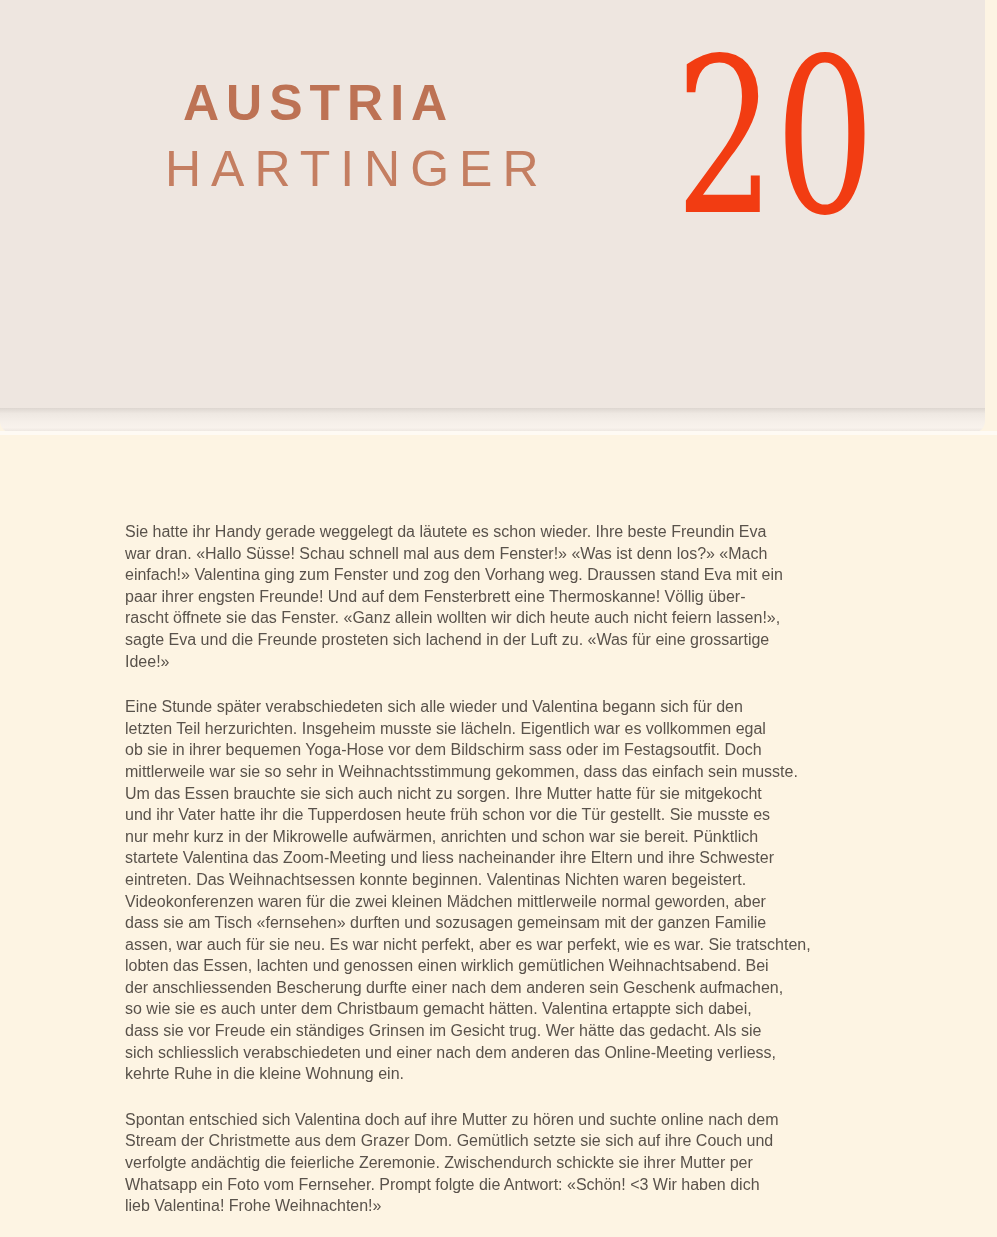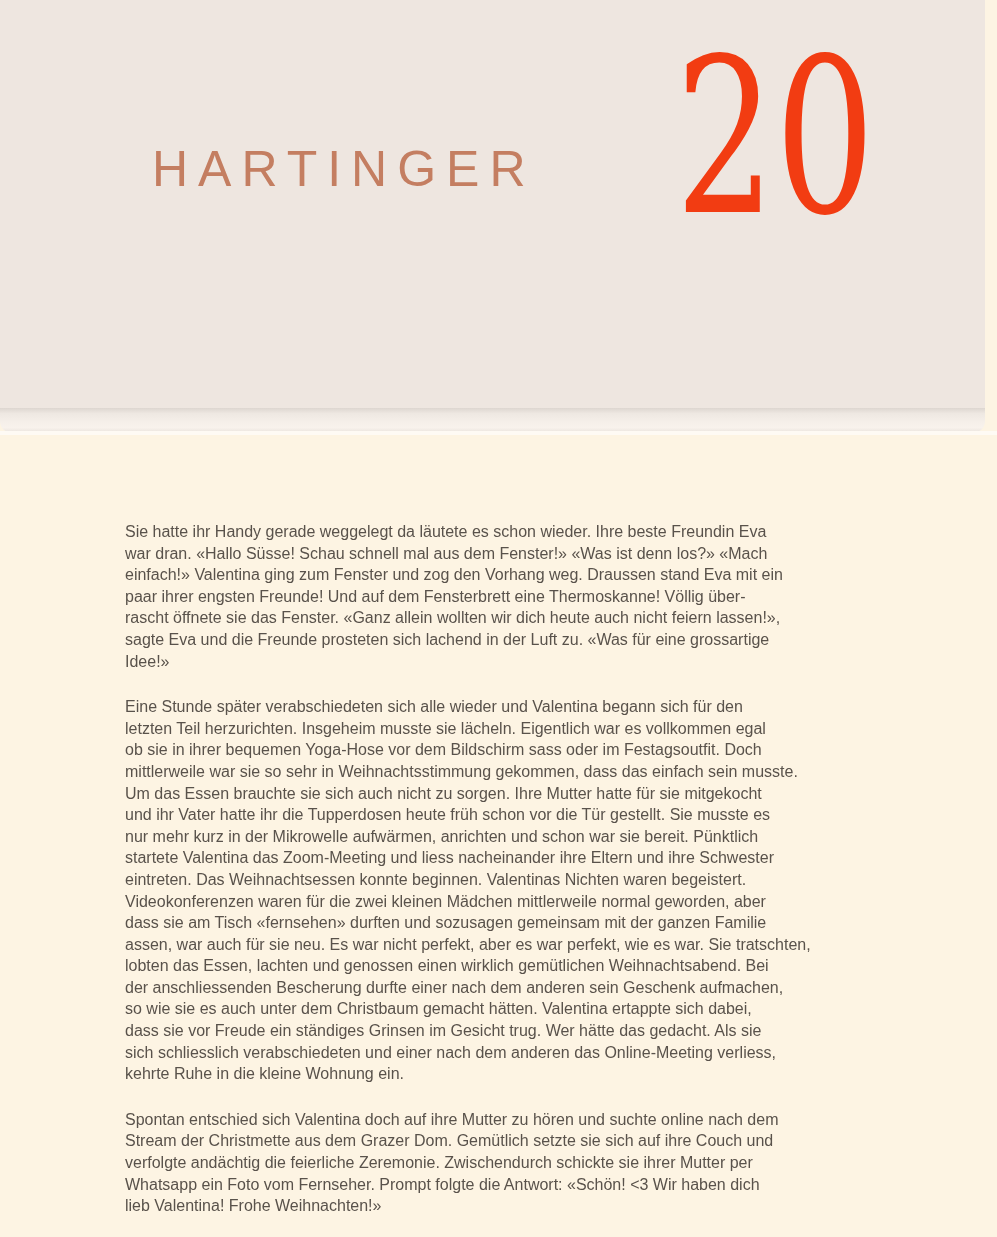--- a/index.html
+++ b/index.html
@@ -30,21 +30,21 @@
     left: 183px;
     font-size: 50px;
     font-weight: bold;
     letter-spacing: 7px;
     color: #bd7254;
     white-space: nowrap;
   }
   .surname-title {
     position: absolute;
     top: 140px;
-    left: 152px;
+    left: 165px;
     font-size: 50px;
     font-weight: normal;
     letter-spacing: 10px;
     color: #c47e61;
     white-space: nowrap;
   }
   .day-number {
     position: absolute;
     top: 30px;
     left: 555px;
@@ -95,20 +95,21 @@
     font-size: 16px;
     line-height: 21.6px;
     color: #59524b;
     white-space: pre-line;
   }
 </style>
 </head>
 <body>
 
 <div class="header-card">
+  <div class="country-title">AUSTRIA</div>
   <div class="surname-title">HARTINGER</div>
   <div class="day-number">20</div>
 </div>
 
 <div class="page-curl-edge"></div>
 <div class="body-top-highlight"></div>
 
 <div class="story-section">
   <p>Sie hatte ihr Handy gerade weggelegt da läutete es schon wieder. Ihre beste Freundin Eva
 war dran. «Hallo Süsse! Schau schnell mal aus dem Fenster!» «Was ist denn los?» «Mach

